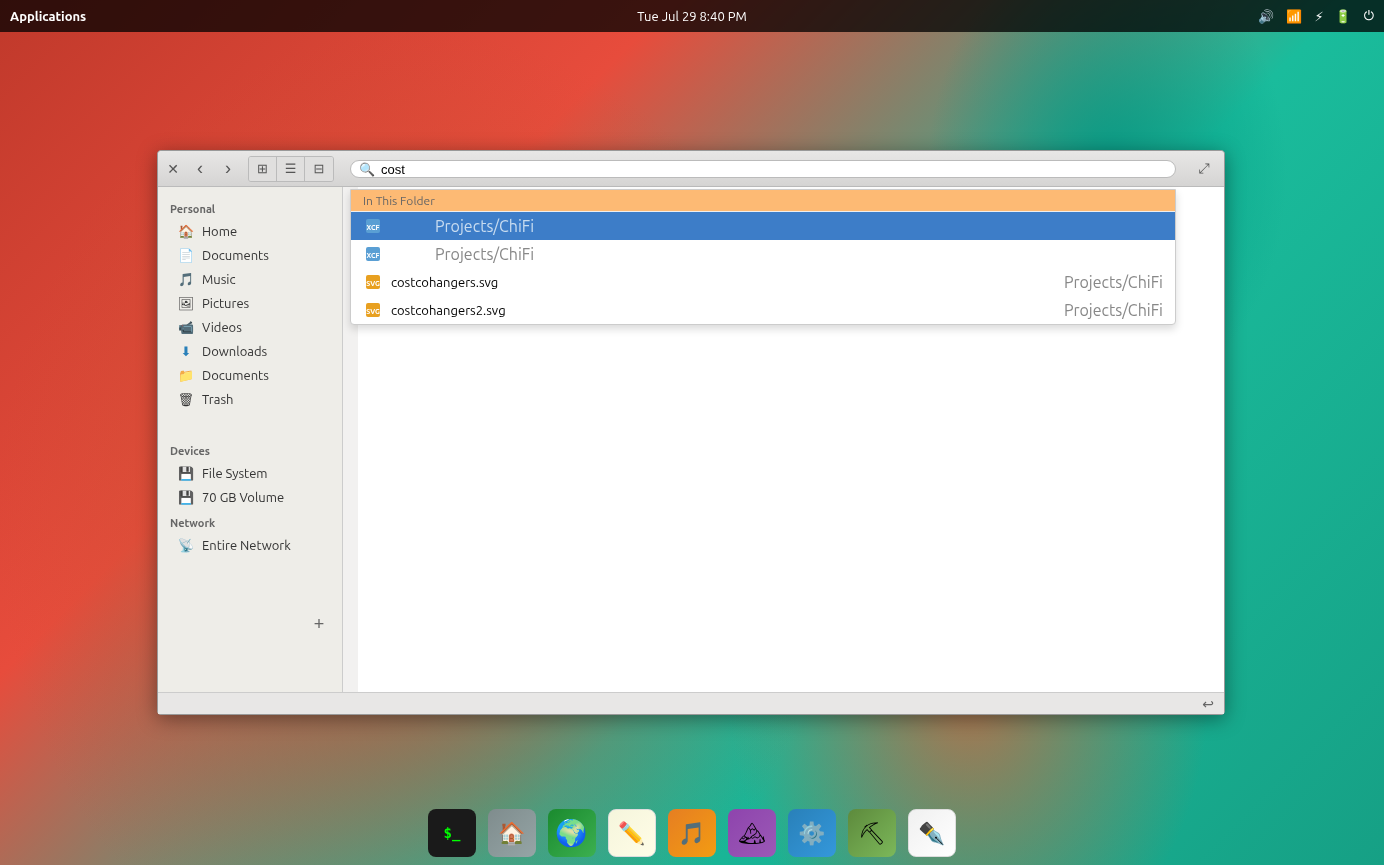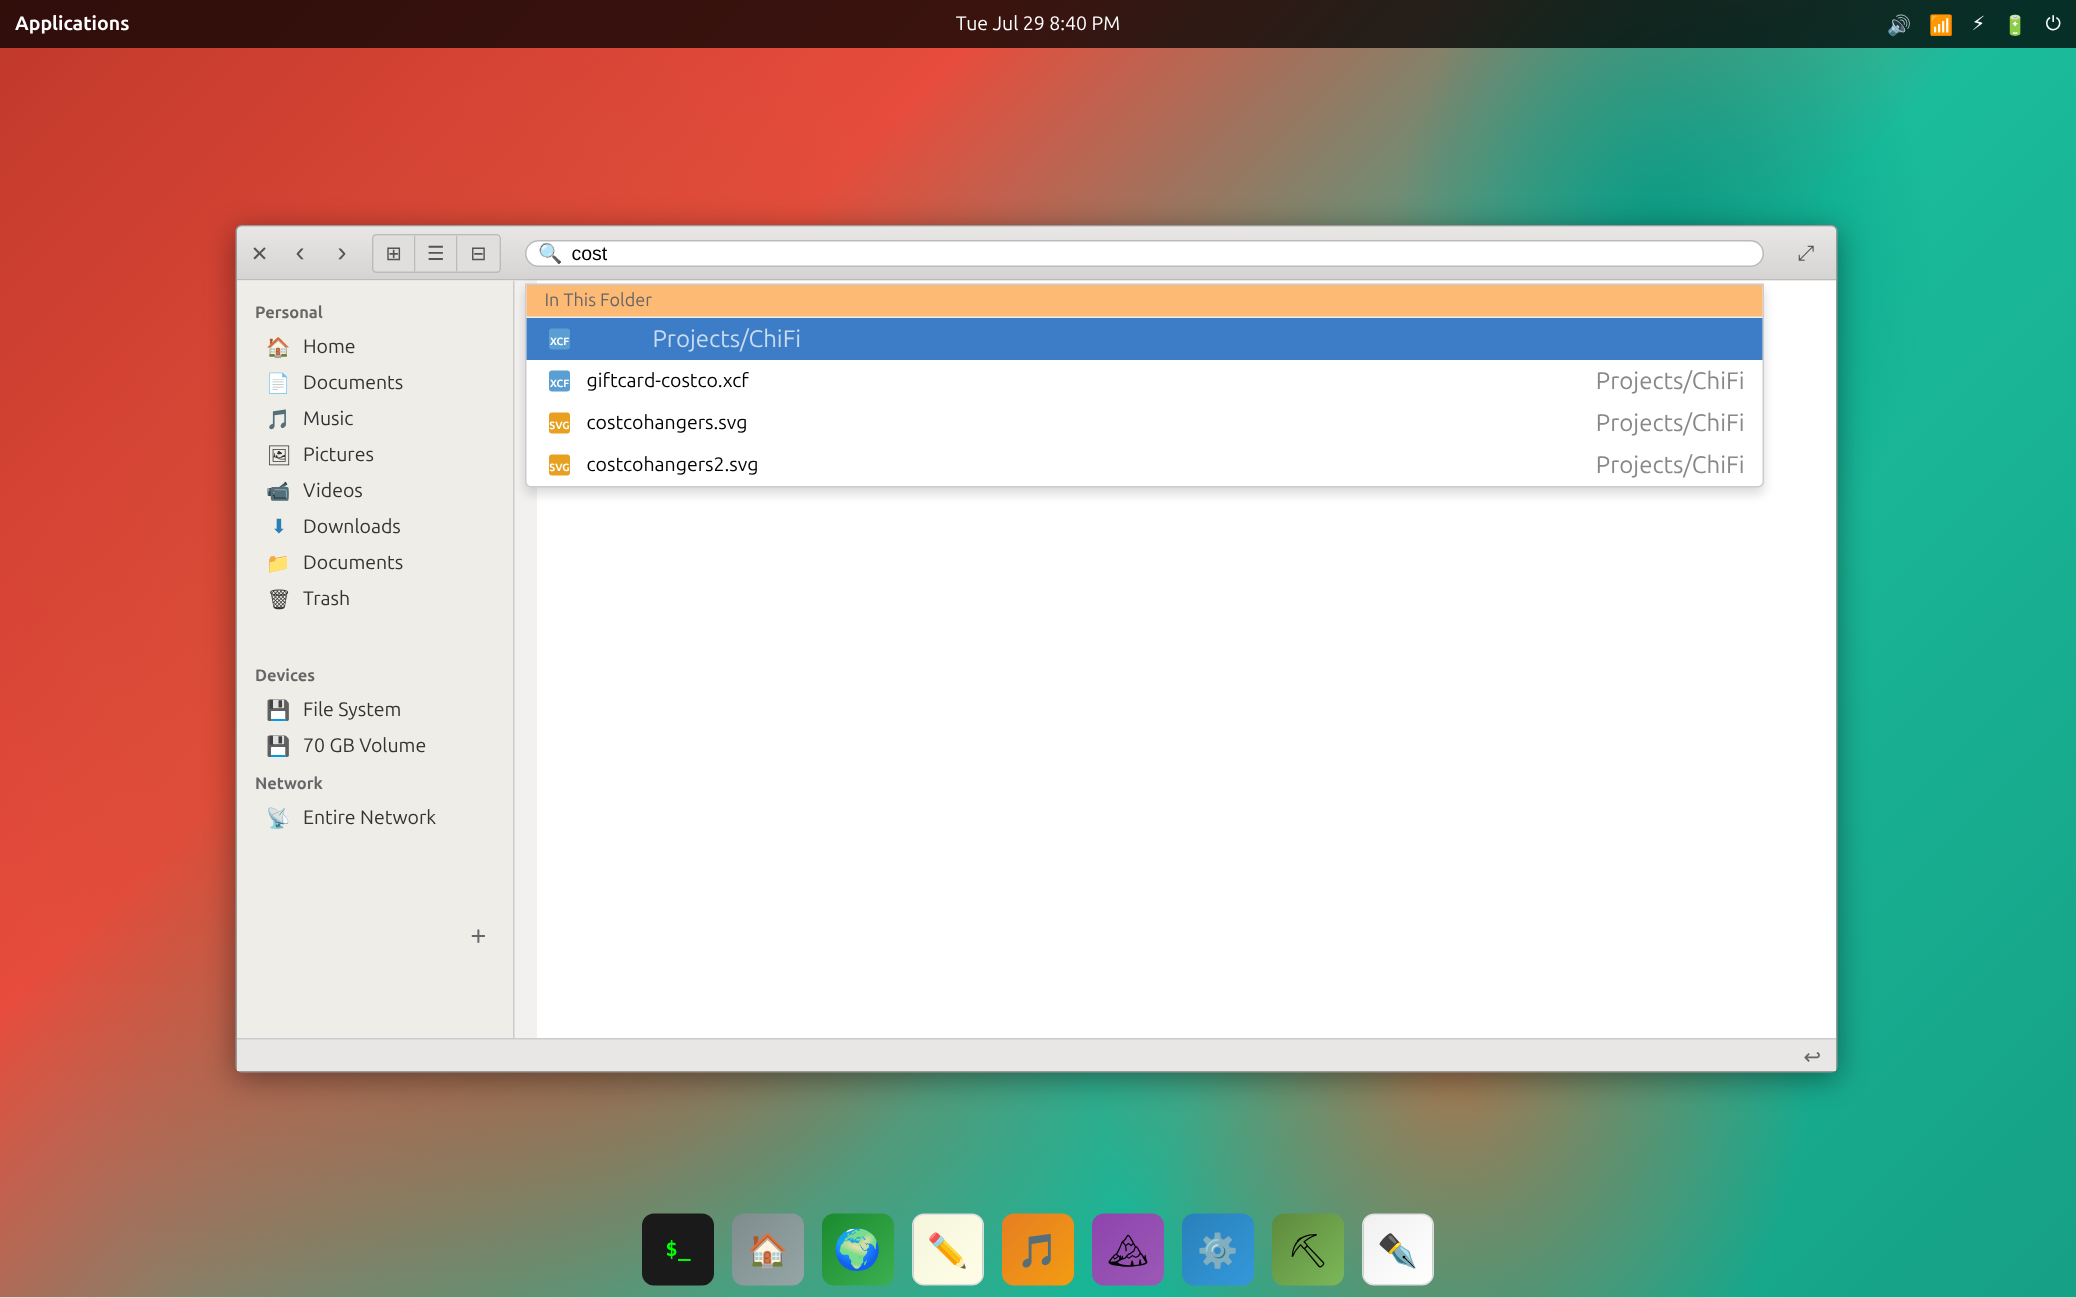--- a/index.html
+++ b/index.html
@@ -463,21 +463,20 @@
           <span class="item-path">Projects/ChiFi</span>
         </div>
 
         <div class="autocomplete-item">
           <div class="item-icon">
             <svg width="16" height="16" viewBox="0 0 16 16">
                 <rect x="1" y="1" width="14" height="14" rx="2" fill="#5a9fd4"></rect>
                 <text x="8" y="12" text-anchor="middle" fill="white" font-size="7" font-weight="bold">XCF</text>
               </svg>
           </div>
-          <span class="item-name">giftcard-costco.xcf</span>
           <span class="item-path">Projects/ChiFi</span>
         </div>
 
         <div class="autocomplete-item">
           <div class="item-icon">
             <svg width="16" height="16" viewBox="0 0 16 16">
                 <rect x="1" y="1" width="14" height="14" rx="2" fill="#e8a020"></rect>
                 <text x="8" y="12" text-anchor="middle" fill="white" font-size="7" font-weight="bold">SVG</text>
               </svg>
           </div>

